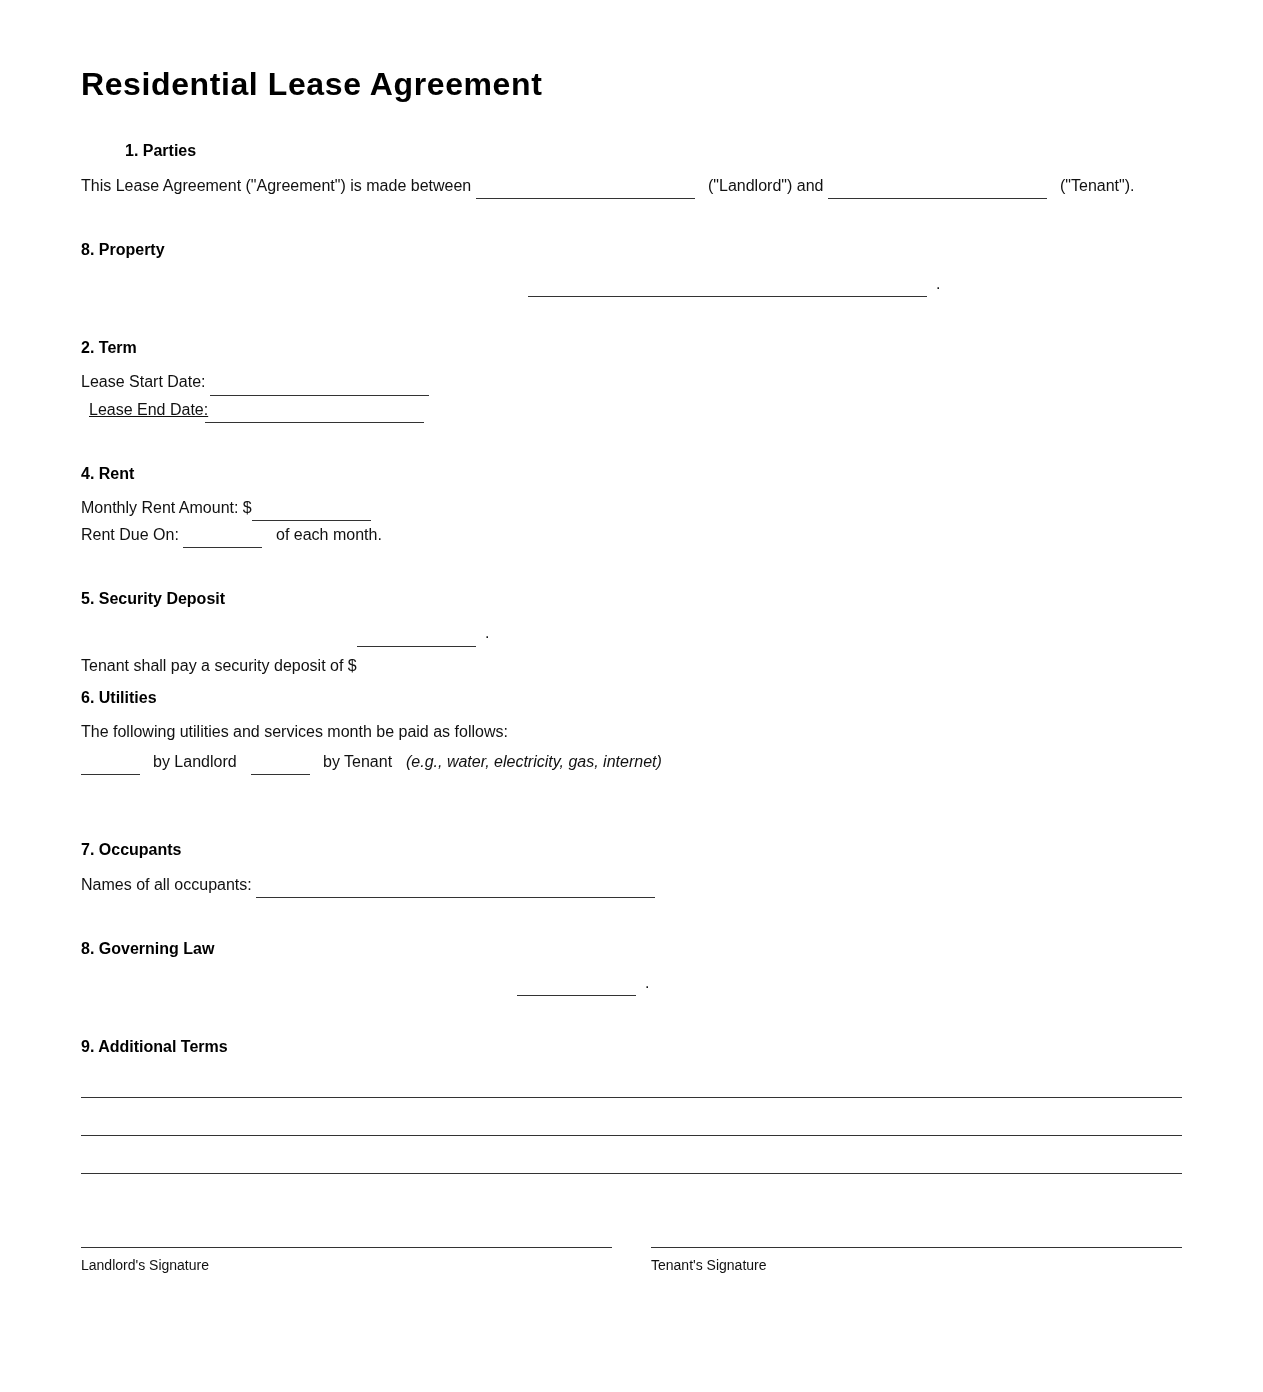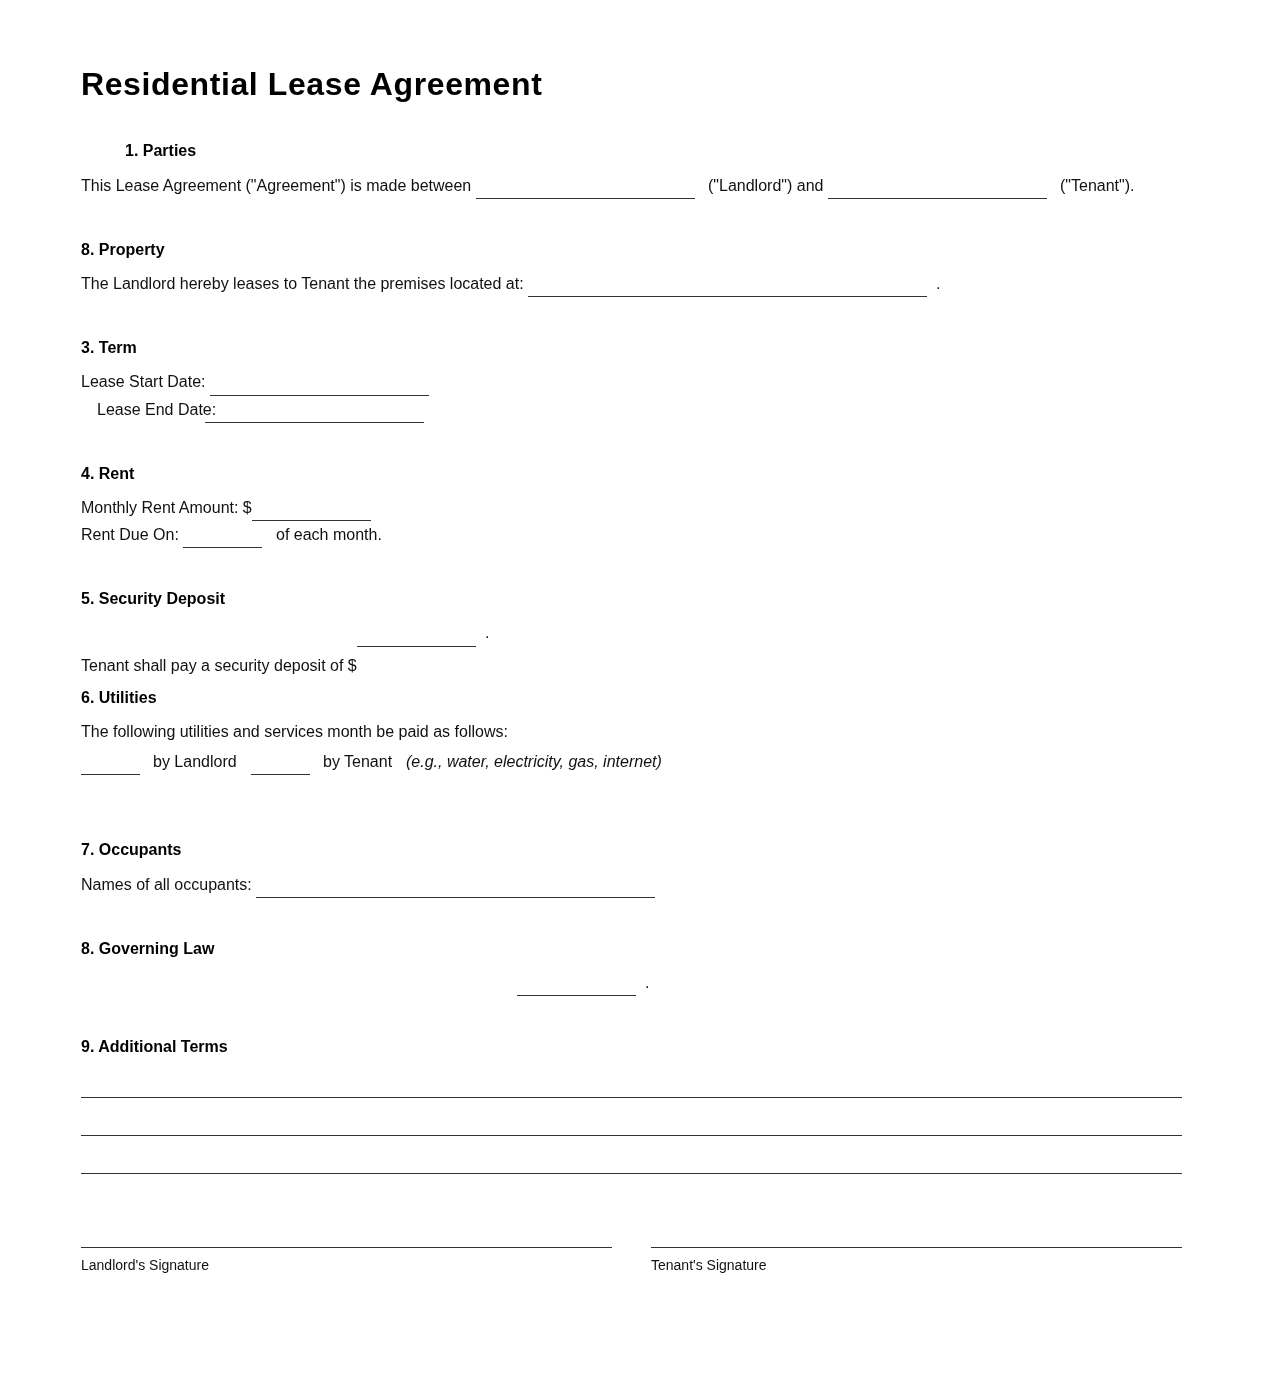--- a/index.html
+++ b/index.html
@@ -113,32 +113,31 @@
   <div class="line" style="top:176px; width:1101px;">
     <span class="txt" style="left:0;">This Lease Agreement ("Agreement") is made between</span>
     <input class="blank" type="text" style="left: 395px; width: 219px; top: 2px;" value="">
     <span class="txt" style="left:627px;">("Landlord") and</span>
     <input class="blank" type="text" style="left: 747px; width: 219px; top: 2px;" value="">
     <span class="txt" style="left:979px;">("Tenant").</span>
   </div>
 
   <h2 class="heading" style="top:241px;">8. Property</h2>
   <div class="line" style="top:274px; width:1101px;">
-    <span class="txt" style="left:0;">The Landlord hereby leases to Tenant the premises located at:</span>
     <input class="blank" type="text" style="left: 447px; width: 399px; top: 2px;" value="">
     <span class="txt" style="left:855px;">.</span>
   </div>
 
-  <h2 class="heading" style="top:339px;">3. Term</h2>
+  <h2 class="heading" style="top:339px;">2. Term</h2>
   <div class="line" style="top:372px; width:500px;">
     <span class="txt" style="left:0;">Lease Start Date:</span>
     <input class="blank" type="text" style="left: 129px; width: 219px; top: 3px;" value="">
   </div>
   <div class="line" style="top:400px; width:500px;">
-    <span class="txt" style="left:16px;">Lease End Date:</span>
+    <span class="txt" style="left:8px;text-decoration:underline;">Lease End Date:</span>
     <input class="blank" type="text" style="left: 124px; width: 219px; top: 2px;" value="">
   </div>
 
   <h2 class="heading" style="top:465px;">4. Rent</h2>
   <div class="line" style="top:498px; width:500px;">
     <span class="txt" style="left:0;text-align:right;">Monthly Rent Amount: $</span>
     <input class="blank" type="text" style="left: 171px; width: 119px; top: 2px;" value="">
   </div>
   <div class="line" style="top:525px; width:500px;">
     <span class="txt" style="left:0;">Rent Due On:</span>

